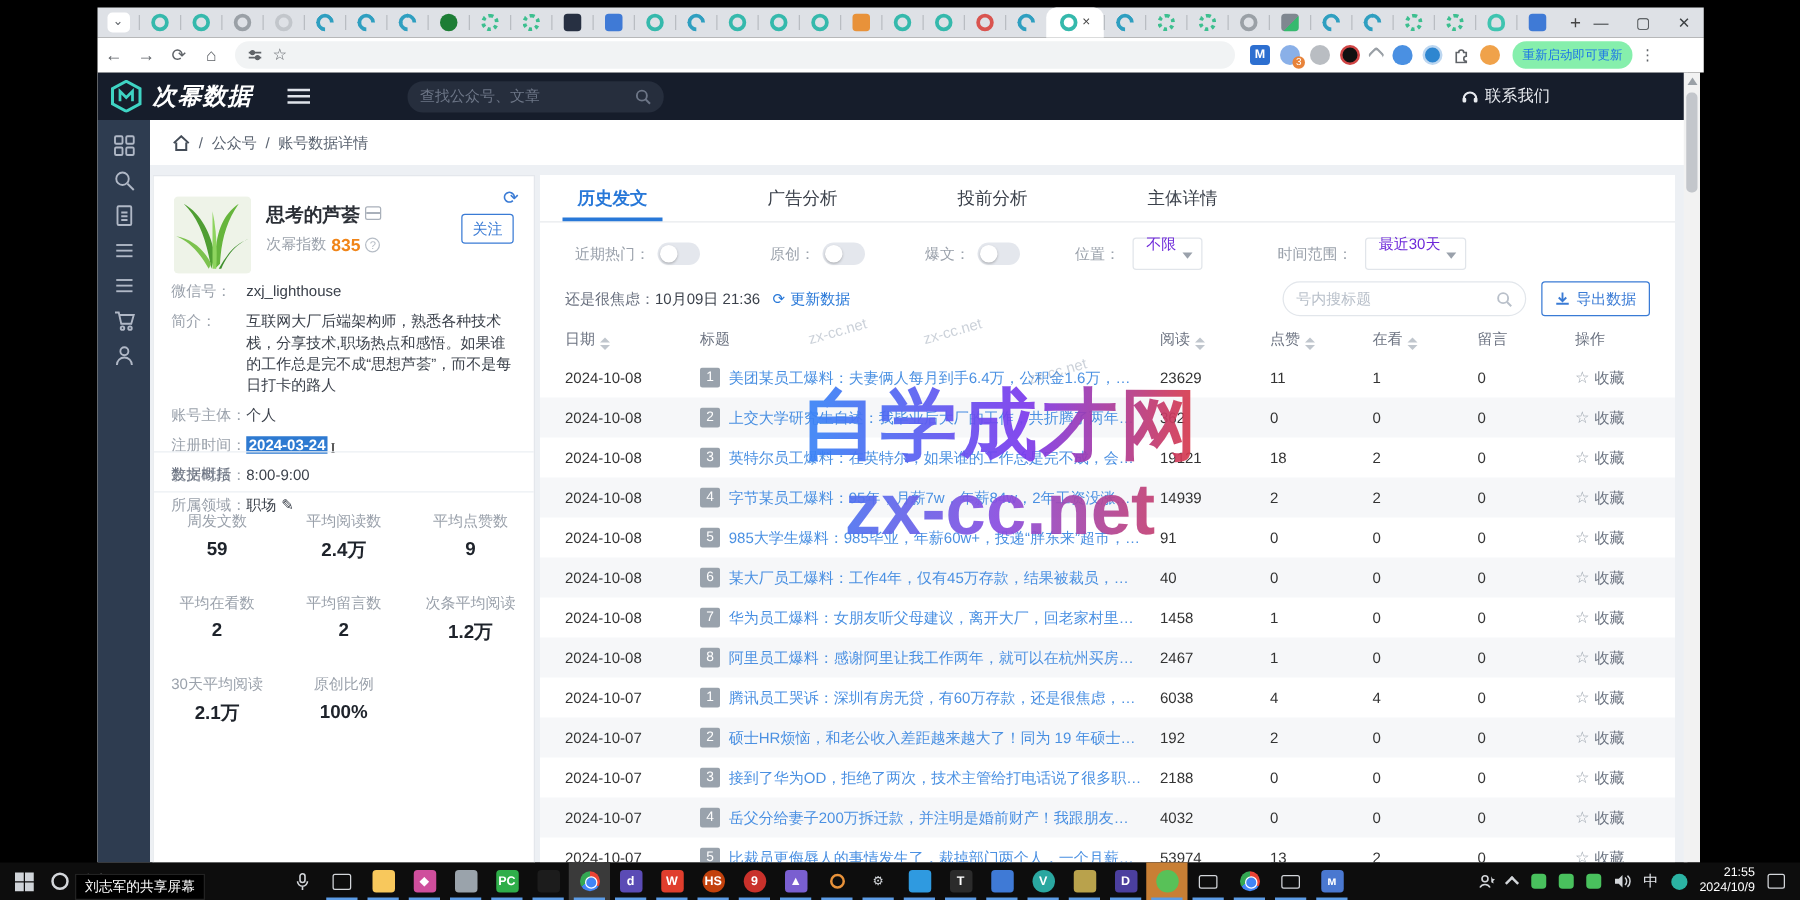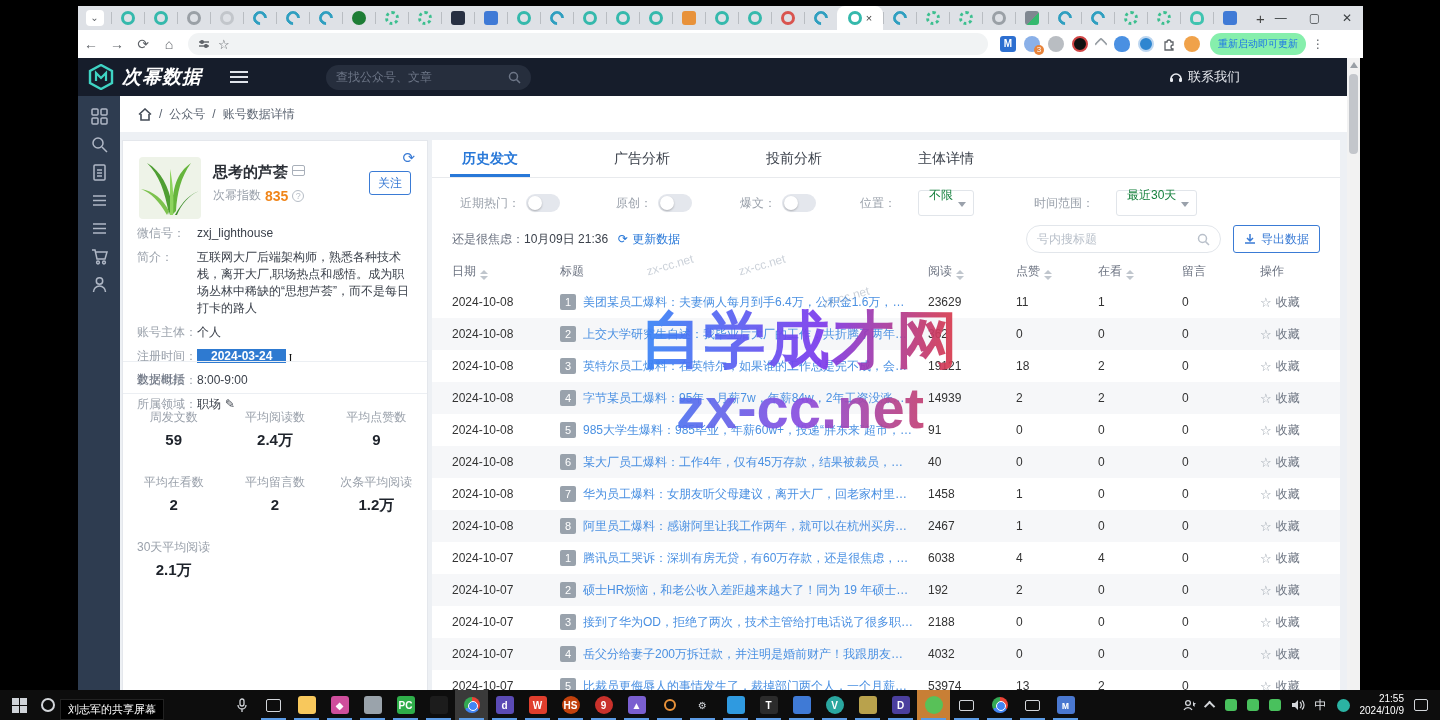--- a/index.html
+++ b/index.html
@@ -90,21 +90,21 @@
   #index-line { position:absolute; left:90px; top:46px; font-size:12px; color:#9aa1ab; display:flex; align-items:center; gap:4px;}
   #index-val { color:#f08519; font-weight:bold; font-size:14px; }
   .q-ic { width:12px; height:12px; border:1px solid #b6bdc6; border-radius:50%; color:#b6bdc6;
     font-size:9px; line-height:11px; text-align:center; display:inline-block; }
   #follow-btn { position:absolute; right:16px; top:30px; width:42px; height:24px; border:1px solid #3a7bd5;
     border-radius:3px; color:#3a7bd5; font-size:12px; background:#fff; text-align:center; line-height:22px; }
   #fields { position:absolute; left:14px; top:84px; width:278px; }
   .field { display:flex; font-size:12px; margin-bottom:7px; line-height:17px; }
   .f-label { width:60px; flex-shrink:0; color:#9aa1ab; }
   .f-value { color:#3b414b; }
-  .hl { background:#2e7ad1; color:#fff; padding:0 14px; font-weight:bold; }
+  .hl { background:#2e7ad1; color:#fff; padding:0 2px; font-weight:bold; }
   .pencil { color:#3b414b; font-size:12px; margin-left:4px; }
   .caret-ibeam { display:inline-block; width:8px; height:12px; position:relative; top:2px; left:2px; }
   .caret-ibeam::before { content:"I"; font-family:"Liberation Serif",serif; font-size:12px; color:#111; }
   .divider { position:absolute; left:0; width:100%; height:1px; background:#eceff3; }
   #summary-title { position:absolute; left:14px; top:230px; font-size:12px; color:#6b7280; }
   #stats { position:absolute; left:0; top:268px; width:100%; display:grid;
     grid-template-columns:1fr 1fr 1fr; row-gap:24px; text-align:center; }
   .stat .s-label { font-size:12px; color:#9aa1ab; margin-bottom:5px; }
   .stat .s-value { font-size:15px; font-weight:bold; color:#1e232b; }
 
@@ -112,22 +112,22 @@
   #panel { position:absolute; left:354px; top:82px; width:908px; height:550px; background:#fff; }
   #ptabs { display:flex; height:38px; border-bottom:1px solid #e8eaed; align-items:flex-end; padding-left:30px; gap:96px; }
   .ptab { font-size:14px; color:#3b414b; position:relative; height:38px; line-height:38px; }
   .ptab.active { color:#2878d8; font-weight:bold; }
   .ptab.active::after { content:""; position:absolute; left:-12px; right:-12px; bottom:0; height:3px; background:#2878d8; }
   #filter-row { position:absolute; left:0; top:48px; width:100%; height:30px; display:flex; align-items:center;
     padding-left:28px; font-size:12px; color:#9aa1ab; }
   .toggle { width:34px; height:18px; background:#e4e7ed; border-radius:9px; position:relative; margin-left:6px; }
   .toggle::after { content:""; position:absolute; left:2px; top:2px; width:14px; height:14px; border-radius:50%;
     background:#fff; box-shadow:0 1px 2px rgba(0,0,0,.25); }
-  .sel { height:26px; border:1px solid #e1e5ea; border-radius:3px; background:#fff; color:#15803d;
-    font-size:12px; display:flex; align-items:center; padding:0 20px 16px 10px; position:relative; margin-left:22px; }
+  .sel { height:26px; border:1px solid #e1e5ea; border-radius:3px; background:#fff; color:#6d28d9;
+    font-size:12px; display:flex; align-items:center; padding:0 20px 16px 10px; position:relative; margin-left:10px; }
   .sel::after { content:""; position:absolute; right:7px; top:11px; border-left:4px solid transparent;
     border-right:4px solid transparent; border-top:5px solid #9aa1ab; }
   #update-row { position:absolute; left:0; top:84px; width:100%; height:30px; display:flex; align-items:center;
     padding:0 20px; font-size:12px; color:#6b7280; }
   #refresh-link { color:#2878d8; display:flex; align-items:center; gap:4px; margin-left:10px; }
   #title-search { margin-left:auto; width:195px; height:28px; border:1px solid #e2e6eb; border-radius:14px;
     display:flex; align-items:center; padding:0 10px; color:#b9c0ca; font-size:12px; }
   #title-search span { flex:1; }
   #export-btn { margin-left:12px; height:28px; border:1px solid #3a7bd5; border-radius:3px; color:#3a7bd5;
     font-size:12px; display:flex; align-items:center; gap:5px; padding:0 10px; background:#fff; }
@@ -459,21 +459,21 @@
         <span class="q-ic">?</span>
       </div>
       <div id="follow-btn">关注</div>
       <div id="fields">
           <div class="field">
             <span class="f-label">微信号：</span>
             <span class="f-value">zxj_lighthouse</span>
           </div>
           <div class="field">
             <span class="f-label">简介：</span>
-            <span class="f-value">互联网大厂后端架构师，熟悉各种技术栈，离开大厂,职场热点和感悟。成为职场丛林中稀缺的“思想芦荟”，而不是每日打卡的路人</span>
+            <span class="f-value">互联网大厂后端架构师，熟悉各种技术栈，分享技术,职场热点和感悟。如果谁的工作总是完不成“思想芦荟”，而不是每日打卡的路人</span>
           </div>
           <div class="field">
             <span class="f-label">账号主体：</span>
             <span class="f-value">个人</span>
           </div>
           <div class="field">
             <span class="f-label">注册时间：</span>
             <span class="f-value"><span class="hl">2024-03-24</span><span class="caret-ibeam"></span></span>
           </div>
           <div class="field">
@@ -510,20 +510,24 @@
             <div class="s-label">平均留言数</div>
             <div class="s-value">2</div>
           </div>
           <div class="stat">
             <div class="s-label">次条平均阅读</div>
             <div class="s-value">1.2万</div>
           </div>
           <div class="stat">
             <div class="s-label">30天平均阅读</div>
             <div class="s-value">2.1万</div>
+          </div>
+          <div class="stat">
+            <div class="s-label">原创比例</div>
+            <div class="s-value">100%</div>
           </div>
         </div>
     </div>
 
     <div id="panel">
       <div id="ptabs">
           <div class="ptab active">历史发文</div>
           <div class="ptab">广告分析</div>
           <div class="ptab">投前分析</div>
           <div class="ptab">主体详情</div>

